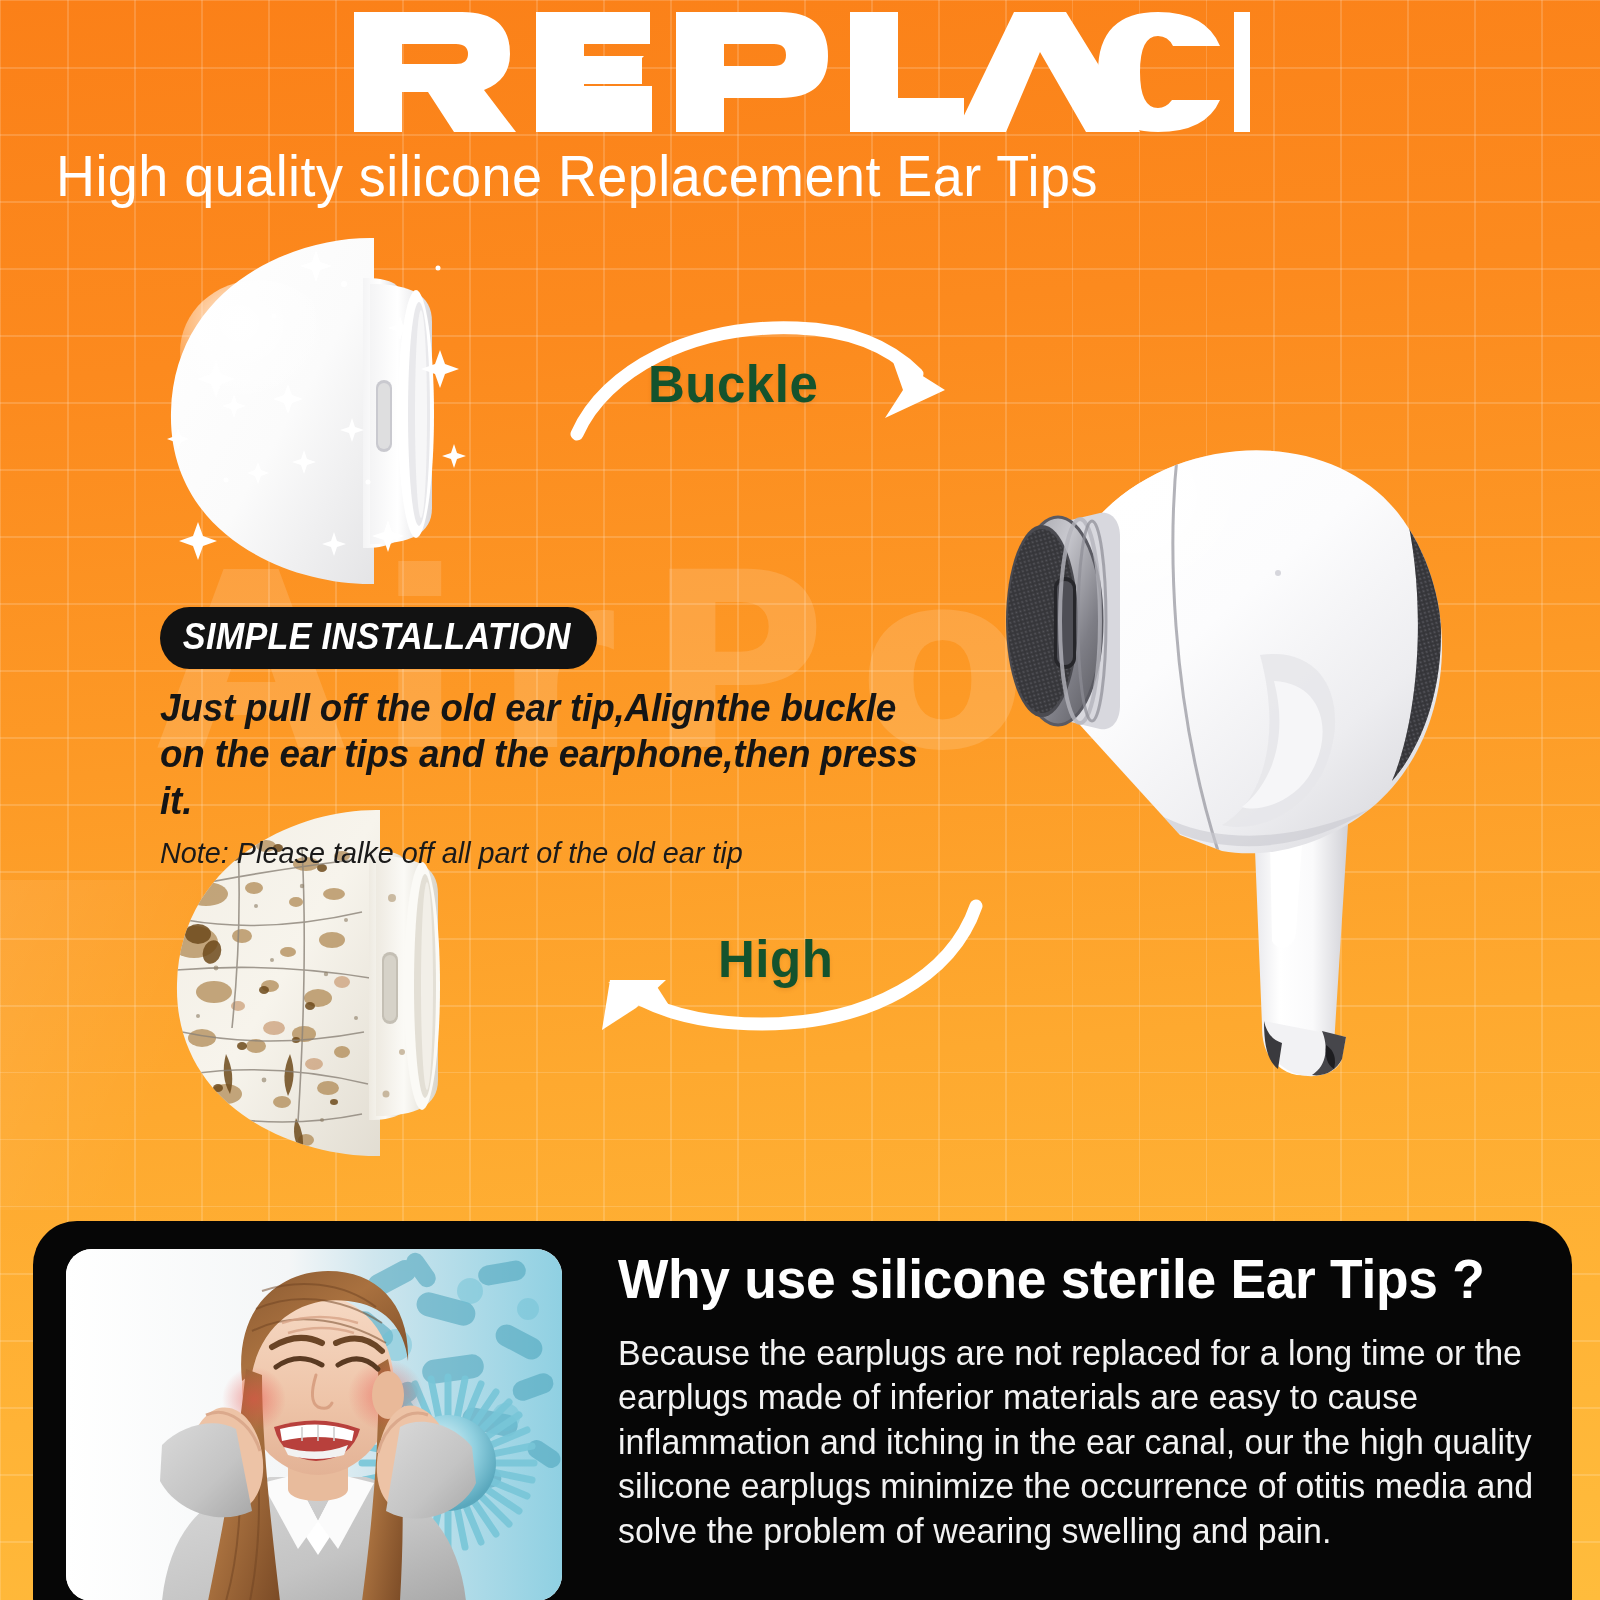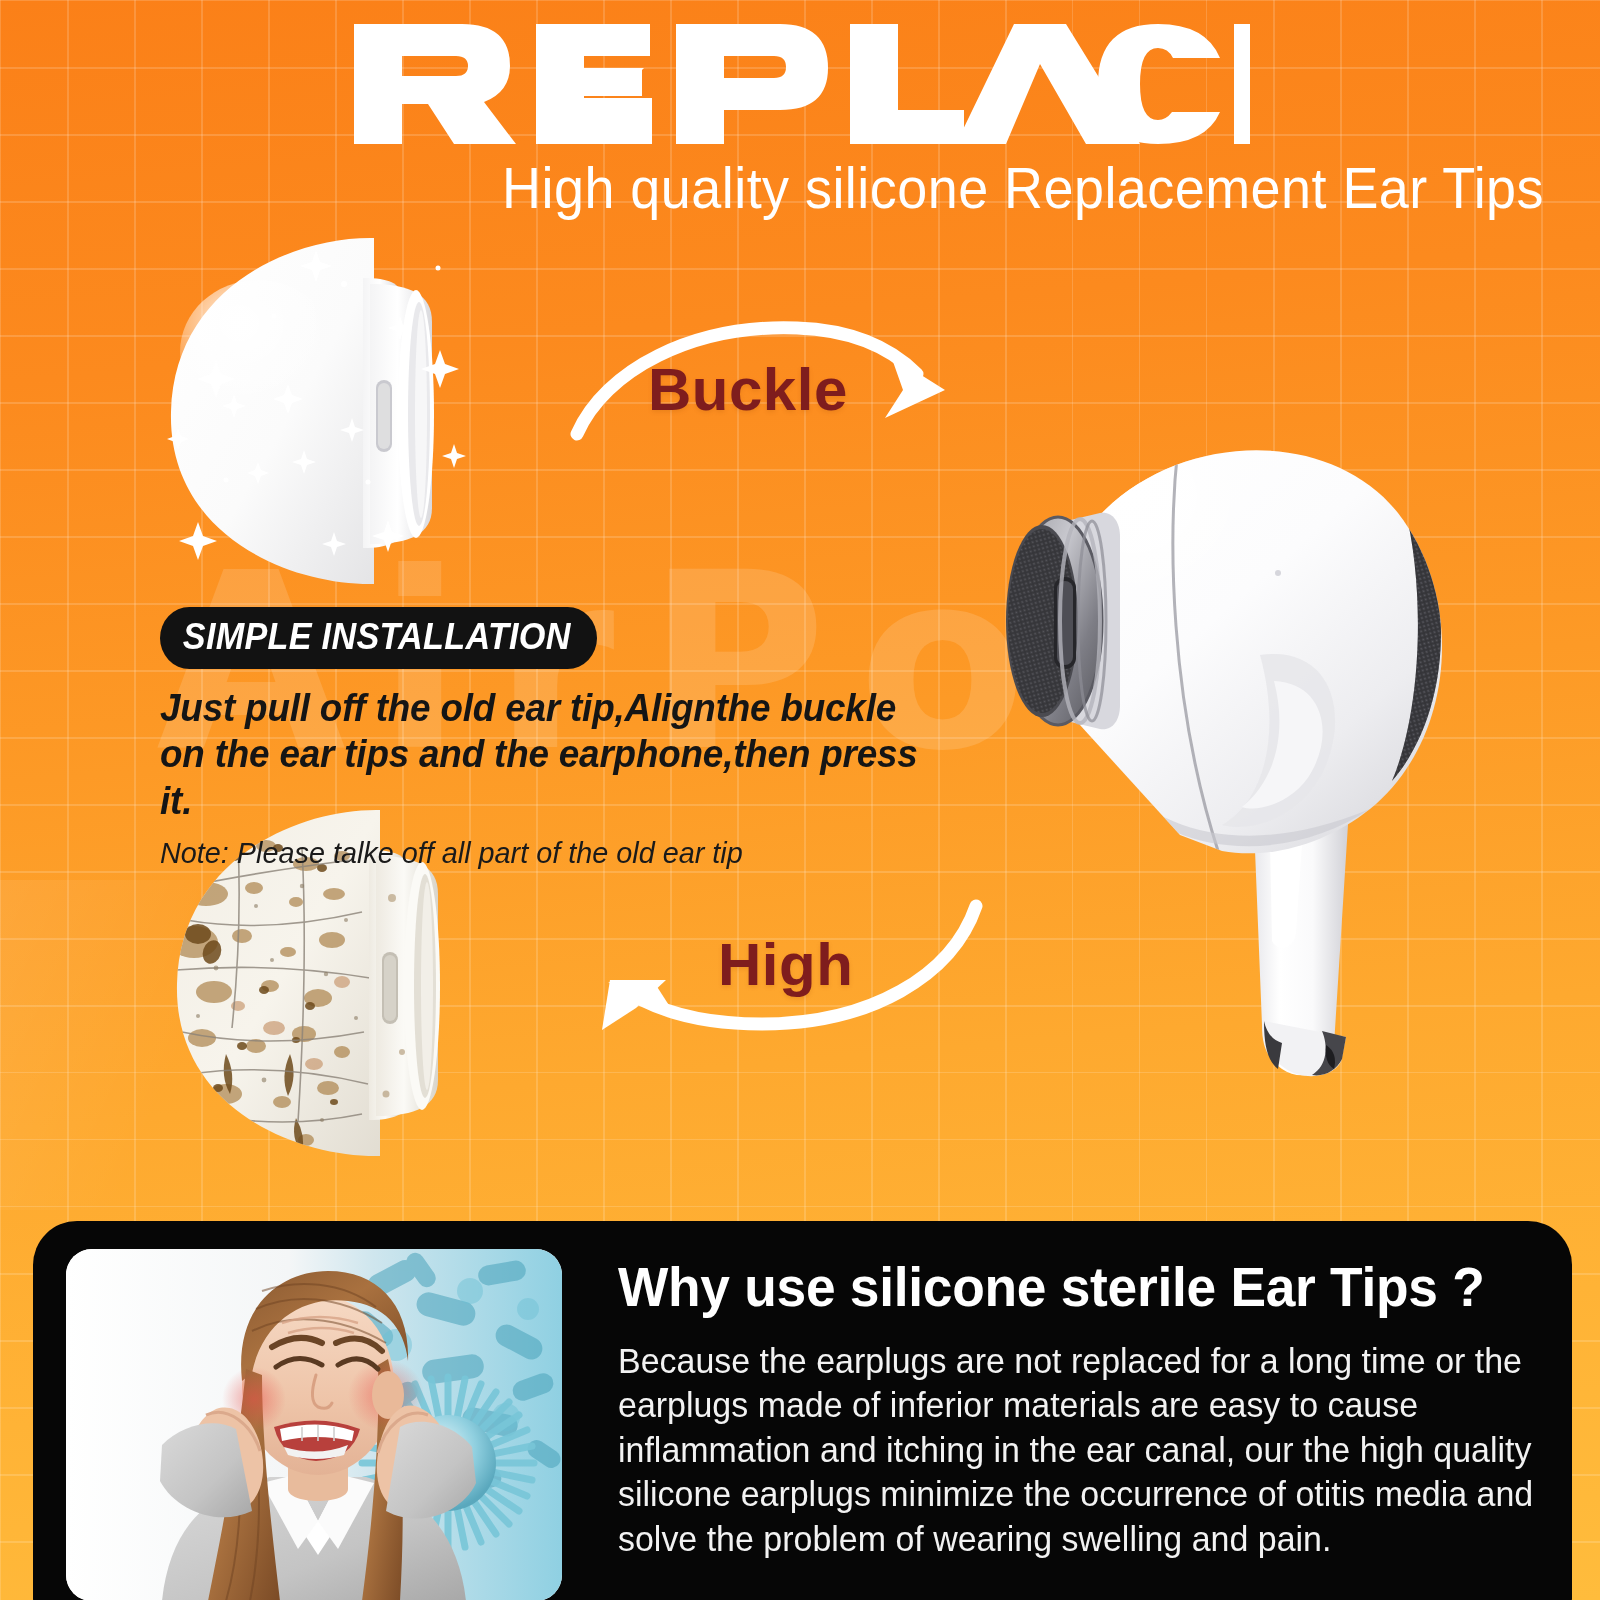--- a/index.html
+++ b/index.html
@@ -37,21 +37,21 @@
   }
   .bg-glow {
     position:absolute;
     left:-120px; top:880px;
     width:420px; height:330px;
     background:linear-gradient(100deg, rgba(255,255,255,.10), rgba(255,255,255,0) 70%);
     transform:skewX(-14deg);
   }
 
   
-  .header { position:absolute; left:0; right:0; top:20px; text-align:right; }
+  .header { position:absolute; left:0; right:0; top:8px; text-align:left; }
   .title-replace {
     height:128px;
     display:flex; align-items:center; justify-content:center;
   }
   .title-replace svg { display:block; }
   .subtitle {
     margin-top:6px;
     font-family:"Liberation Sans Narrow","Liberation Sans", sans-serif;
     font-size:58px;
     font-weight:400;
@@ -66,23 +66,23 @@
   .eartip-clean { left:138px; top:232px; width:330px; height:360px; }
   .eartip-dirty { left:146px; top:802px; width:332px; height:362px; }
 
   
   .arrow { position:absolute; }
   .arrow svg { display:block; overflow:visible; }
   .arrow-buckle { left:575px; top:318px; width:400px; height:125px; }
   .arrow-pull   { left:580px; top:898px; width:400px; height:140px; }
   .arrow-label {
     position:absolute;
-    font-size:60px;
+    font-size:51px;
     font-weight:bold;
-    color:#7f1d1d;
+    color:#14532d;
     letter-spacing:.5px;
     text-shadow:0 2px 4px rgba(160,80,0,.18);
   }
   .label-buckle { left:648px; top:355px; }
   .label-pull   { left:718px; top:930px; }
 
   
   .install-block { position:absolute; left:160px; top:607px; width:800px;font-style:italic; }
   .badge {
     display:inline-block;
@@ -137,21 +137,20 @@
     width:496px; height:352px;
     border-radius:26px;
     overflow:hidden;
     background:#ffffff;
   }
   .panel-photo svg { display:block; }
   .panel-text {
     position:absolute;
     left:585px; top:26px;
     width:905px;
-    margin-top:8px;
   }
   .panel-heading {
     color:#ffffff;
     font-family:"Liberation Sans Narrow","Liberation Sans", sans-serif;
     font-size:55px;
     font-weight:bold;
     letter-spacing:-.3px;
     transform:scaleX(.97);
     transform-origin:left top;
     white-space:nowrap;

